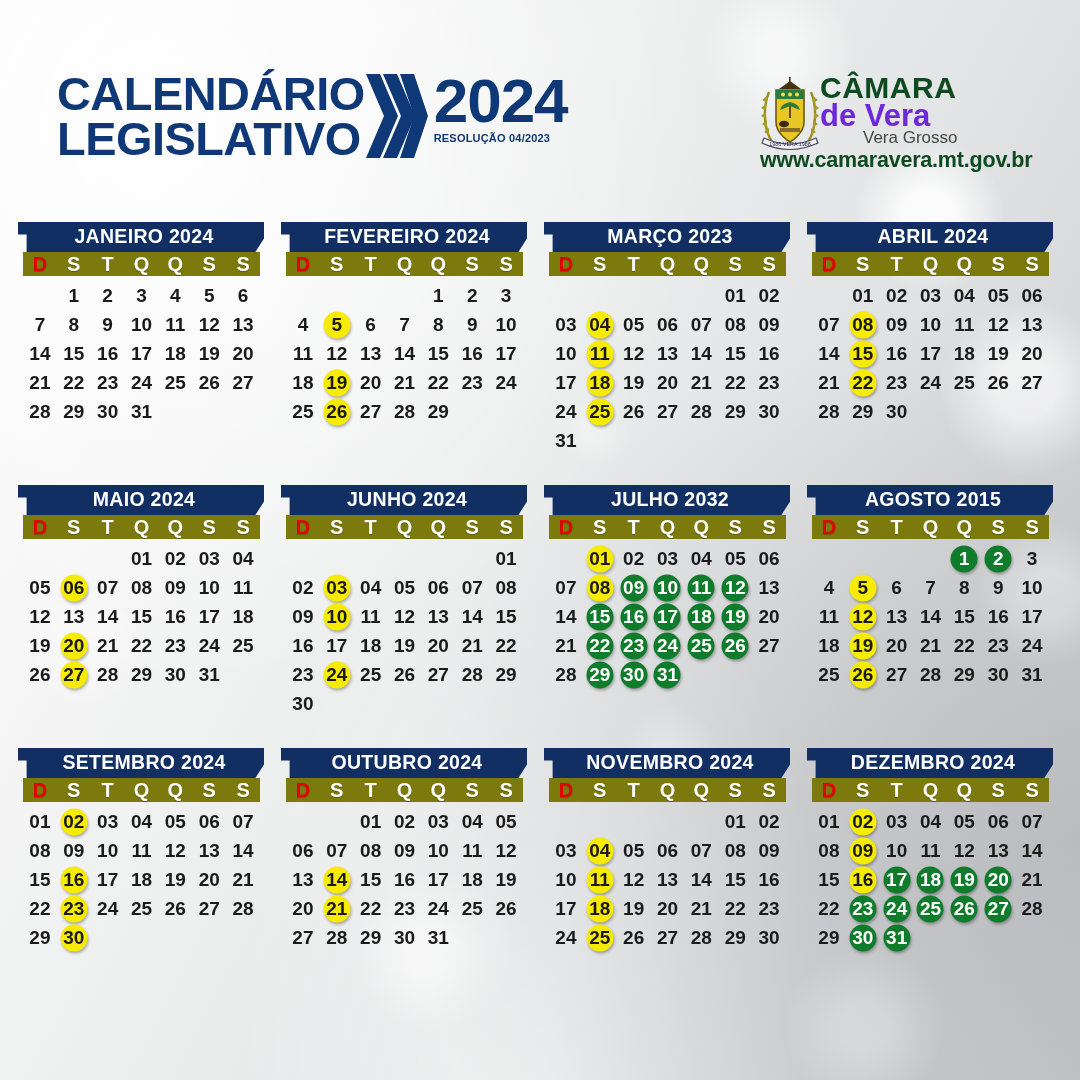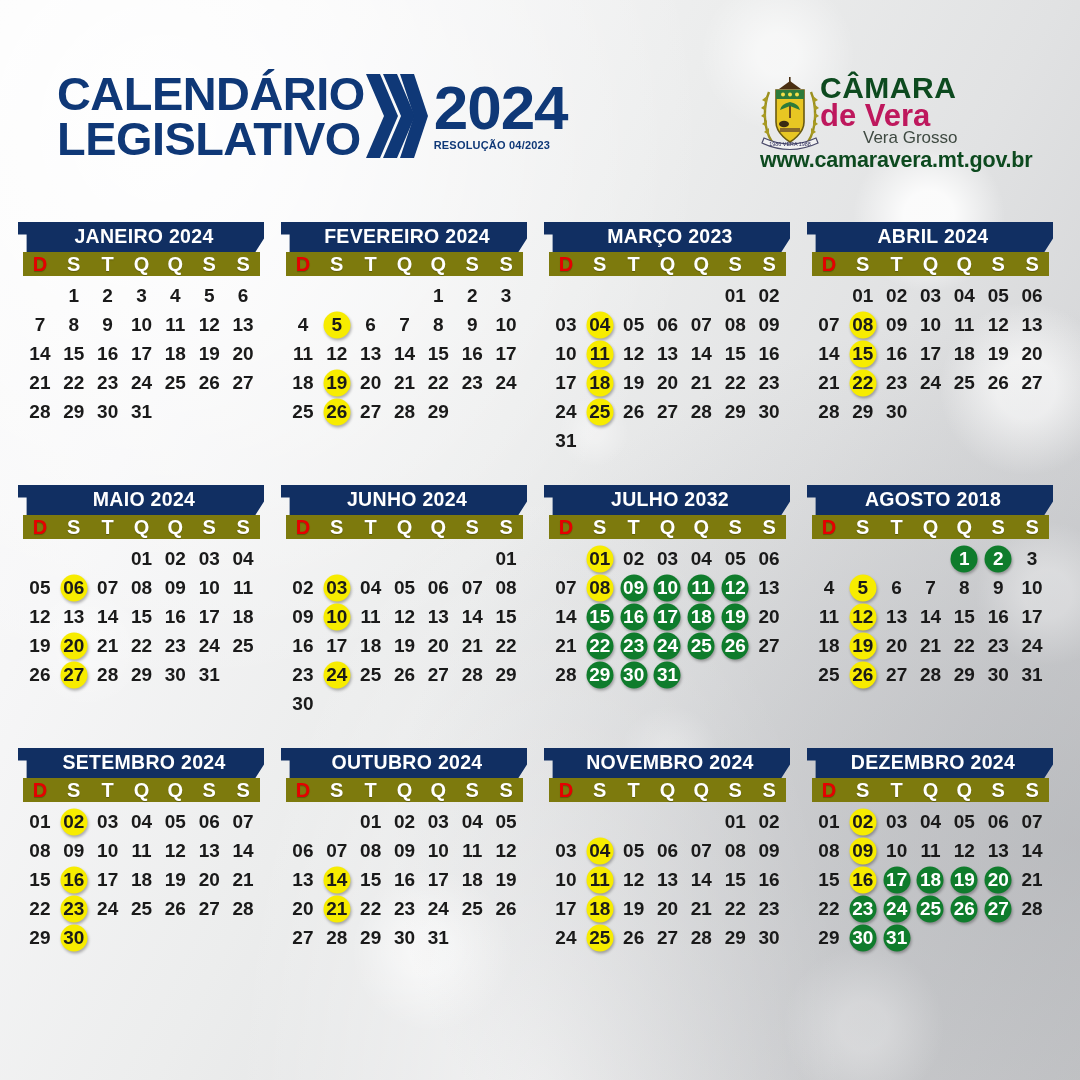--- a/index.html
+++ b/index.html
@@ -38,36 +38,36 @@
   #header { position: absolute; left: 0; top: 0; width: 1080px; height: 200px; }
   #title-block { position: absolute; left: 60px; top: 72px; }
   .title-row { display: flex; align-items: flex-end; }
   .title-words { display: flex; flex-direction: column; }
   .tw {
     color: #0f3877; font-weight: bold; font-size: 46px;
     letter-spacing: -0.5px; line-height: 45px;
     transform: scaleX(1.02);
   }
   #chevrons { margin: 0 6px 2px 4px; display: block; }
-  #year-block { display: flex; flex-direction: column; align-items: flex-start; margin-bottom: 11px; }
+  #year-block { display: flex; flex-direction: column; align-items: flex-start; margin-bottom: 18px; }
   #year {
     color: #0f3877; font-weight: bold; font-size: 62px; line-height: 58px;
     letter-spacing: -1px;
   }
   #resolucao {
     color: #0f3877; font-weight: bold; font-size: 11px;
     letter-spacing: 0.2px; margin-top: 2px;
   }
 
   
   #logo { position: absolute; left: 758px; top: 74px; width: 280px; height: 100px; }
   #crest { position: absolute; left: 0; top: 2px; }
   #logo-text { position: absolute; left: 62px; top: 0; }
   #camara { color: #0d4a1f; font-weight: bold; font-size: 30px; line-height: 27px; letter-spacing: 0.5px; }
-  #devera { color: #be185d; font-weight: bold; font-size: 31px; line-height: 29px; }
+  #devera { color: #6d28d9; font-weight: bold; font-size: 31px; line-height: 29px; }
   #mato { color: #3f4a42; font-size: 17px; line-height: 17px; margin-left: 43px; margin-top: -1px; }
   #site { position: absolute; left: -60px; top: 74px; color: #0d4a1f; font-weight: bold; font-size: 21.5px; letter-spacing: -0.2px; }
 
   
   #grid {
     position: absolute; left: 0; top: 222px;
     width: 1080px;
     display: grid;
     grid-template-columns: repeat(4, 255px);
     grid-auto-rows: 263px;
@@ -988,21 +988,21 @@
           <div class="cell mark recesso">
             <span class="num">30</span>
           </div>
           <div class="cell mark recesso">
             <span class="num">31</span>
           </div>
         </div>
       </div>
       <div class="month">
         <div class="banner">
-          <div class="banner-label">AGOSTO 2018</div>
+          <div class="banner-label">AGOSTO 2015</div>
         </div>
         <div class="dow-bar">
           <div class="dow sun">D</div>
           <div class="dow">S</div>
           <div class="dow">T</div>
           <div class="dow">Q</div>
           <div class="dow">Q</div>
           <div class="dow">S</div>
           <div class="dow">S</div>
         </div>

